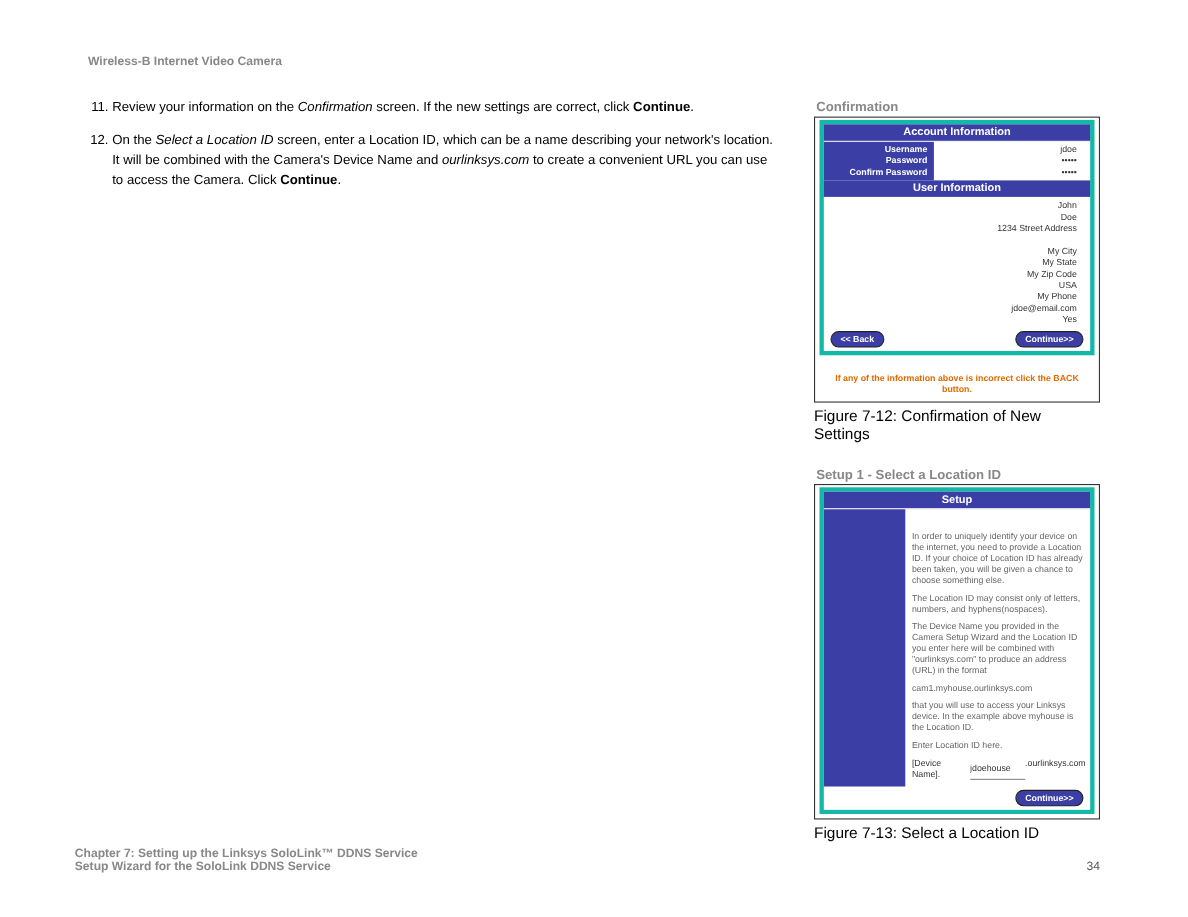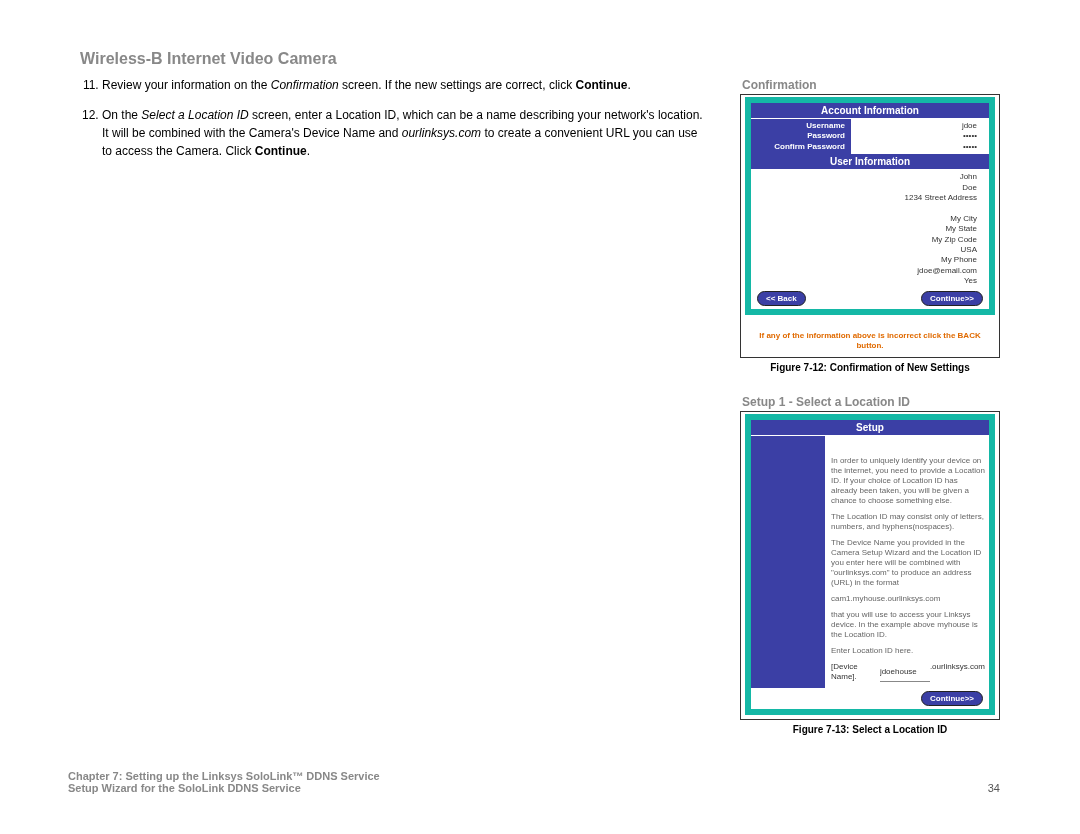--- a/index.html
+++ b/index.html
@@ -12,24 +12,24 @@
     position: relative;
     color: #000;
   }
   .page {
     padding: 50px 80px 30px 80px;
     box-sizing: border-box;
     height: 100%;
     position: relative;
   }
   .header-title {
-    font-size: 16px;
+    font-size: 11px;
     font-weight: bold;
     color: #888;
-    margin-bottom: 8px;
+    margin-bottom: 26px;
   }
   .content-row {
     display: flex;
     gap: 30px;
   }
   .left-col {
     flex: 1;
     font-size: 12px;
     line-height: 1.5;
   }
@@ -52,21 +52,21 @@
     background: #fff;
     margin-bottom: 4px;
   }
   .panel-title-outside {
     font-size: 12px;
     color: #888;
     font-weight: bold;
     padding: 2px 0 2px 2px;
   }
   .blue-frame {
-    border: 6px solid #14b8a6;
+    border: 4px solid #14b8a6;
     margin: 2px 4px 4px 4px;
   }
   .bar {
     background: #3b3fa5;
     color: #fff;
     font-size: 10px;
     font-weight: bold;
     text-align: center;
     padding: 2px 0;
     border-bottom: 1px solid #fff;
@@ -110,23 +110,23 @@
   .warning {
     color: #e06a00;
     font-size: 8px;
     font-weight: bold;
     text-align: center;
     padding: 4px 6px 6px 6px;
     line-height: 1.2;
     margin-top: 12px;
   }
   .fig-caption {
-    font-size: 10px;
-    font-weight: bold;
-    text-align: center;
+    font-size: 14px;
+    font-weight: normal;
+    text-align: left;
     margin: 4px 0 20px 0;
   }
 
   
   .setup-body {
     background: #fff;
     font-size: 8px;
     color: #666;
     padding: 20px 4px 6px 80px;
     line-height: 1.25;

